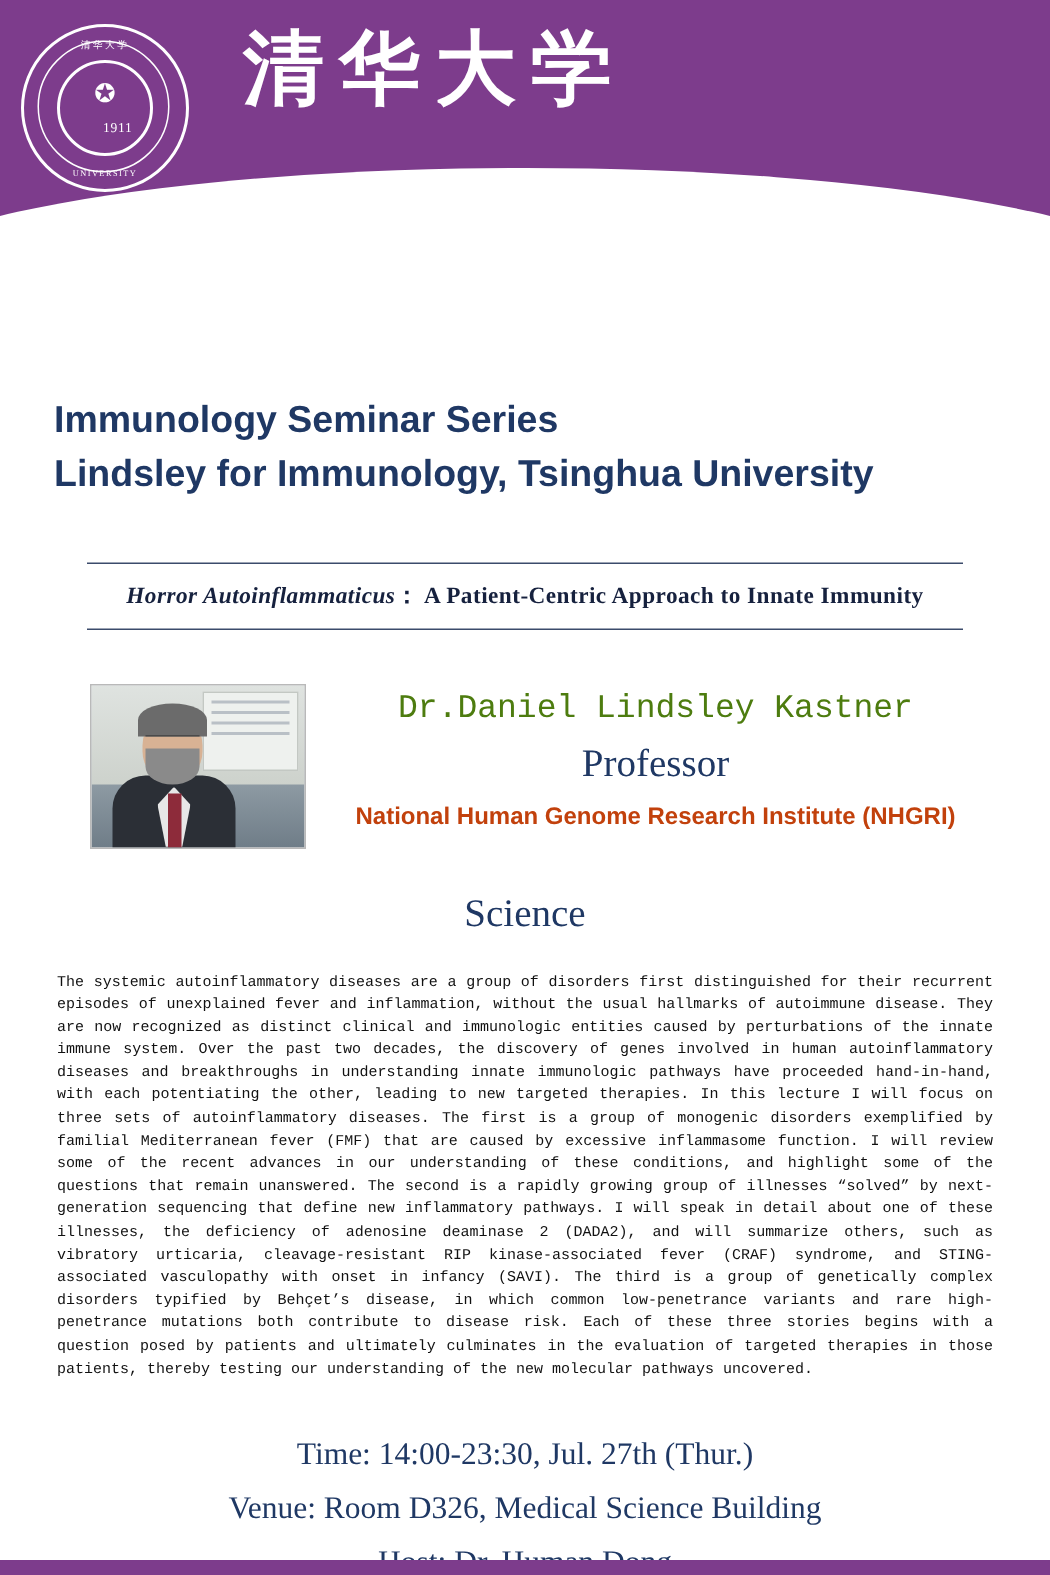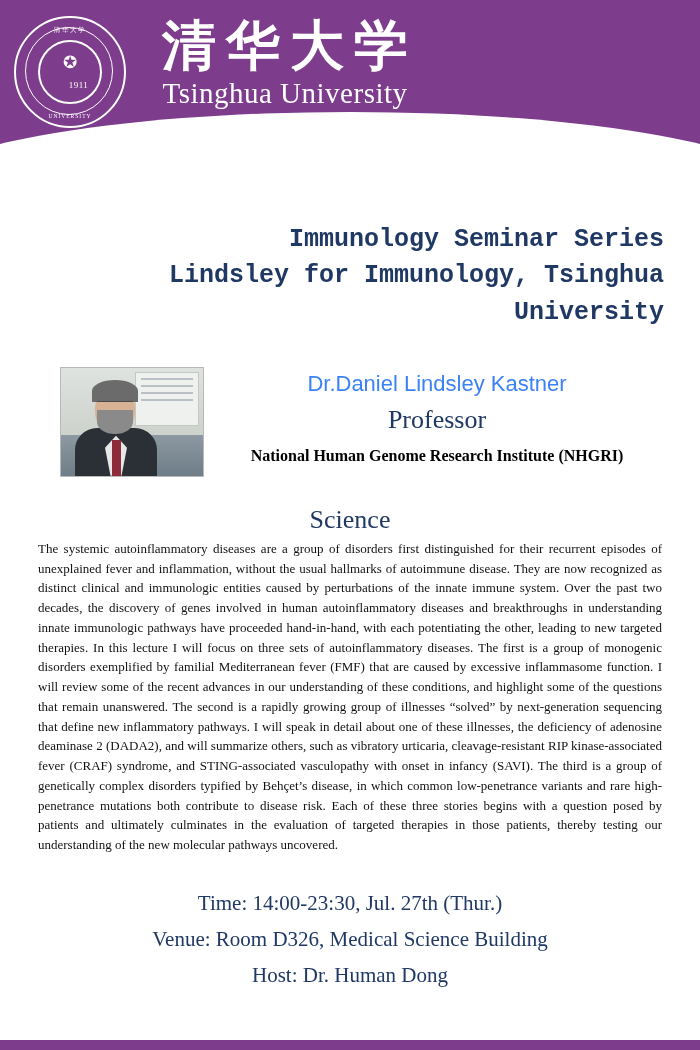--- a/index.html
+++ b/index.html
@@ -119,27 +119,27 @@
     letter-spacing: 0.5px;
     white-space: nowrap;
   }
 
   
   .content {
     padding: 0 36px;
     position: relative;
   }
   .series-title {
-    text-align: right;
+    text-align: left;
     color: #1f3864;
     font-weight: bold;
     font-size: 25px;
     line-height: 1.45;
-    margin-top: 72px;
-    font-family: Liberation Mono, monospace;
+    margin-top: 112px;
+    font-family: Liberation Sans, sans-serif;
   }
   .series-title .line2 { display: block; }
 
   .talk-title-wrap {
     margin: 40px 22px 0 22px;
     border-top: 1.6px solid #3b4b6b;
     border-bottom: 1.6px solid #3b4b6b;
     padding: 11px 0 11px 0;
   }
   .talk-title {
@@ -228,54 +228,54 @@
     left: 51px; bottom: 0; width: 9px; height: 36px;
     background: #8d2b3a;
   }
 
   .speaker-text {
     flex: 1;
     text-align: center;
     padding-left: 6px;
   }
   .speaker-name {
-    color: #3b82f6;
+    color: #4d7c0f;
     font-size: 22px;
-    font-family: Liberation Sans, sans-serif;
+    font-family: Liberation Mono, monospace;
     line-height: 1.5;
   }
   .speaker-role {
     color: #1f3864;
     font-size: 26px;
     font-family: "Liberation Serif", serif;
     line-height: 1.5;
   }
   .speaker-affil {
-    color: #000000;
+    color: #c2410c;
     font-size: 16px;
     font-weight: bold;
-    font-family: Liberation Serif, serif;
+    font-family: Liberation Sans, sans-serif;
     margin-top: 8px;
   }
 
   
   .abstract-heading {
     text-align: center;
     color: #1f3864;
     font-size: 26px;
     margin-top: 28px;
     font-family: "Liberation Serif", serif;
   }
   .abstract-body {
-    margin-top: 4px;
-    font-size: 13px;
+    margin-top: 24px;
+    font-size: 10px;
     line-height: 1.52;
     text-align: justify;
     color: #111111;
-    font-family: Liberation Serif, serif;
+    font-family: Liberation Mono, monospace;
     padding: 0 2px;
   }
 
   
   .footer-info {
     margin-top: 30px;
     text-align: center;
     color: #1f3864;
     font-family: "Liberation Serif", serif;
   }
@@ -301,33 +301,37 @@
     <div class="seal">
       <div class="ring2"></div>
       <div class="seal-top-text">清华大学</div>
       <div class="inner-circle"></div>
       <div class="star">✪</div>
       <div class="seal-year">1911</div>
       <div class="seal-bottom-text">UNIVERSITY</div>
     </div>
     <div class="title-block">
       <div class="cn-name">清华大学</div>
-      <div class="en-name">Tsinghua University</div>
     </div>
   </div>
   <div class="banner-curve"></div>
 </div>
 
 <div class="content">
 
   <div class="series-title">
     <span>Immunology Seminar Series</span>
     <span class="line2">Lindsley for Immunology, Tsinghua University</span>
   </div>
 
+  <div class="talk-title-wrap">
+    <div class="talk-title">
+      <span class="ital">Horror Autoinflammaticus</span><span>： A Patient-Centric Approach to Innate Immunity</span>
+    </div>
+  </div>
 
   <div class="speaker-row">
     <div class="portrait">
       <div class="wall"></div>
       <div class="board">
           <i></i>
           <i></i>
           <i></i>
           <i></i>
         </div>

